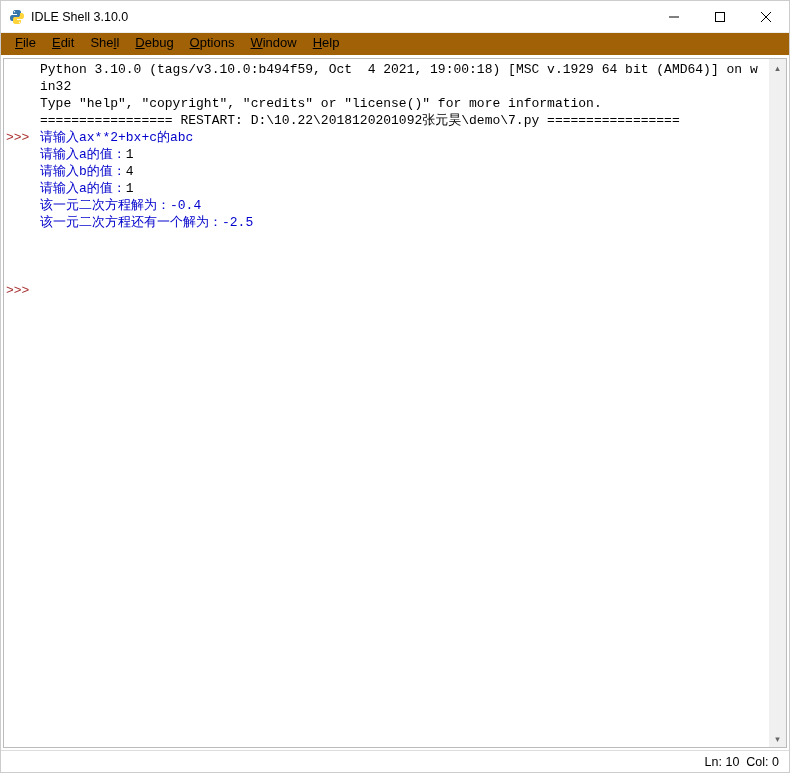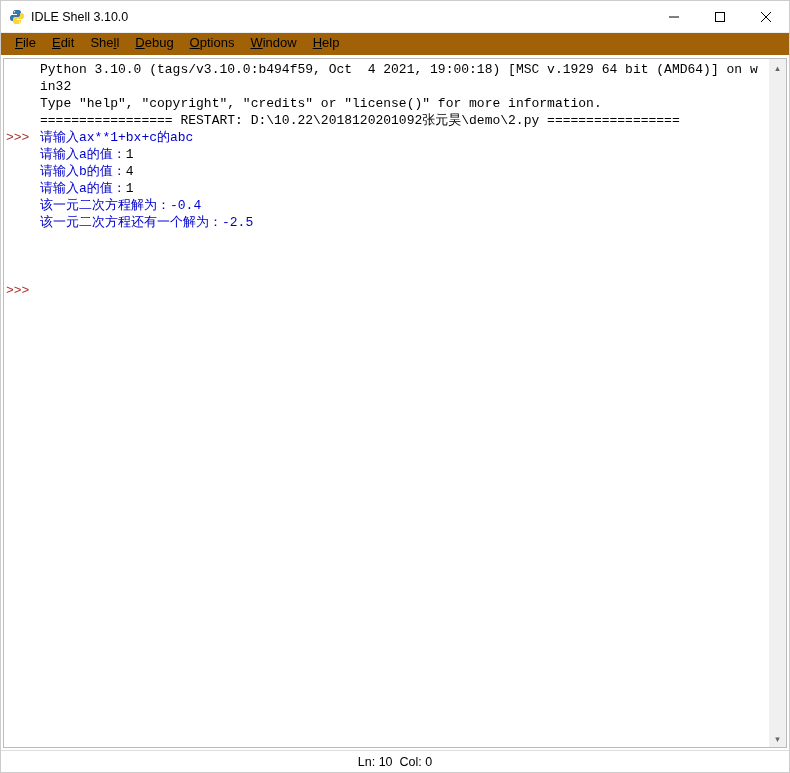--- a/index.html
+++ b/index.html
@@ -116,21 +116,21 @@
     color: #666;
     background: #f0f0f0;
   }
   .scroll-track { flex: 1; background: #f0f0f0; }
   .statusbar {
     height: 22px;
     background: #fff;
     border-top: 1px solid #ddd;
     display: flex;
     align-items: center;
-    justify-content: center;
+    justify-content: flex-end;
     padding: 0 10px;
     font-size: 12.5px;
     color: #000;
   }
   .stdout { color: #0000cc; }
   .blacktxt { color: #000; }
   .prompt-line { color: #aa3333; }
 </style>
 </head>
 <body>
@@ -187,22 +187,22 @@
 <span class="prompt-line">   </span>
 <span class="prompt-line">   </span>
 <span class="prompt-line">   </span>
 <span class="prompt-line">   </span>
 <span class="prompt-line">   </span>
 <span class="prompt-line">   </span>
 <span class="prompt-line">&gt;&gt;&gt;</span>
 </div>
     <div class="text-area"><span class="blacktxt">Python 3.10.0 (tags/v3.10.0:b494f59, Oct  4 2021, 19:00:18) [MSC v.1929 64 bit (AMD64)] on win32</span>
 <span class="blacktxt">Type "help", "copyright", "credits" or "license()" for more information.</span>
-<span class="blacktxt">================= RESTART: D:\10.22\2018120201092张元昊\demo\2.py =================</span>
-<span class="stdout">请输入ax**1+bx+c的abc</span>
+<span class="blacktxt">================= RESTART: D:\10.22\2018120201092张元昊\demo\7.py =================</span>
+<span class="stdout">请输入ax**2+bx+c的abc</span>
 <span class="stdout">请输入a的值：</span><span class="blacktxt">1</span>
 <span class="stdout">请输入b的值：</span><span class="blacktxt">4</span>
 <span class="stdout">请输入a的值：</span><span class="blacktxt">1</span>
 <span class="stdout">该一元二次方程解为：-0.4</span>
 <span class="stdout">该一元二次方程还有一个解为：-2.5</span>
 </div>
     <div class="scrollbar-v">
       <div class="scroll-arrow">▴</div>
       <div class="scroll-track"></div>
       <div class="scroll-arrow">▾</div>

